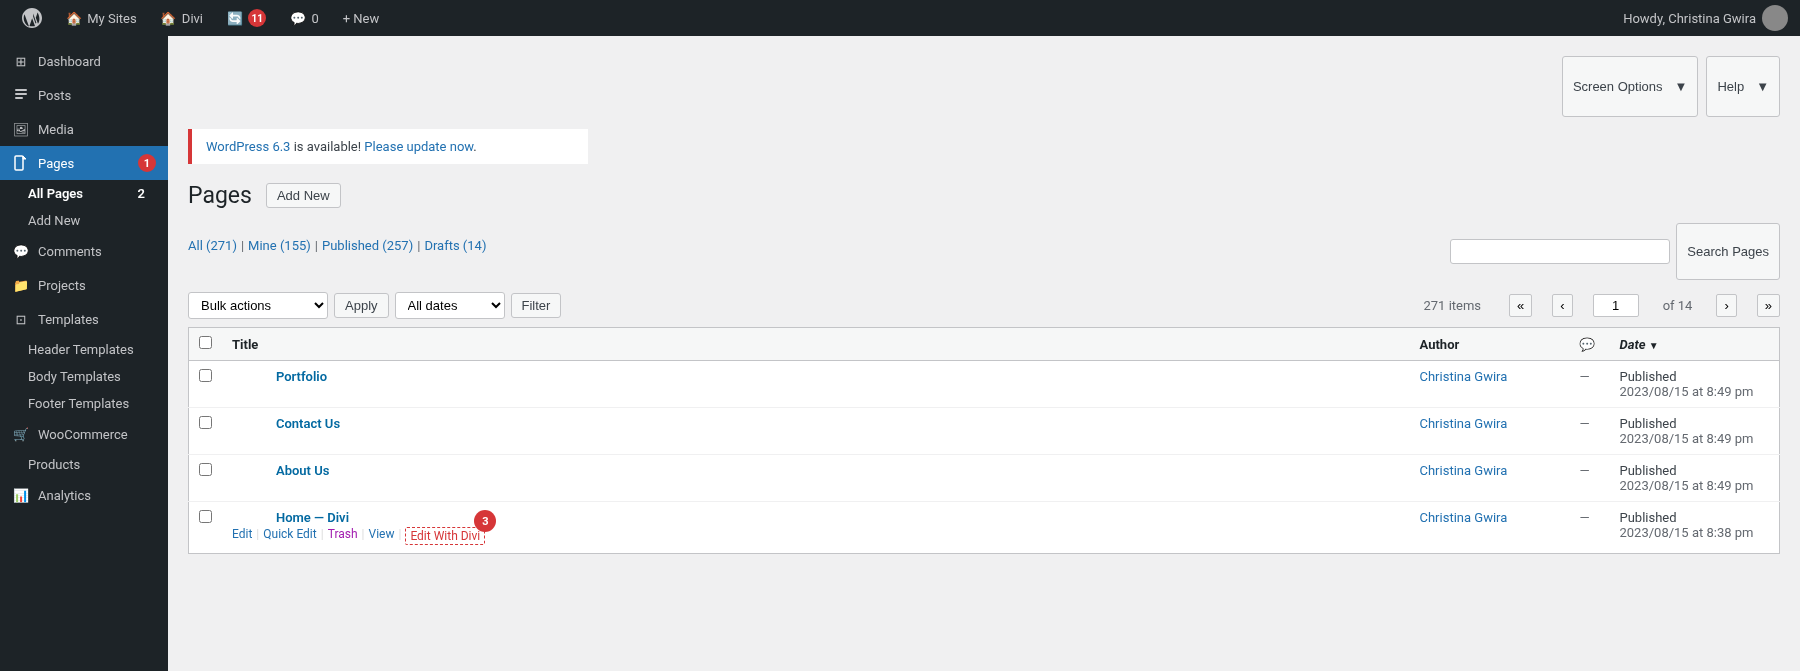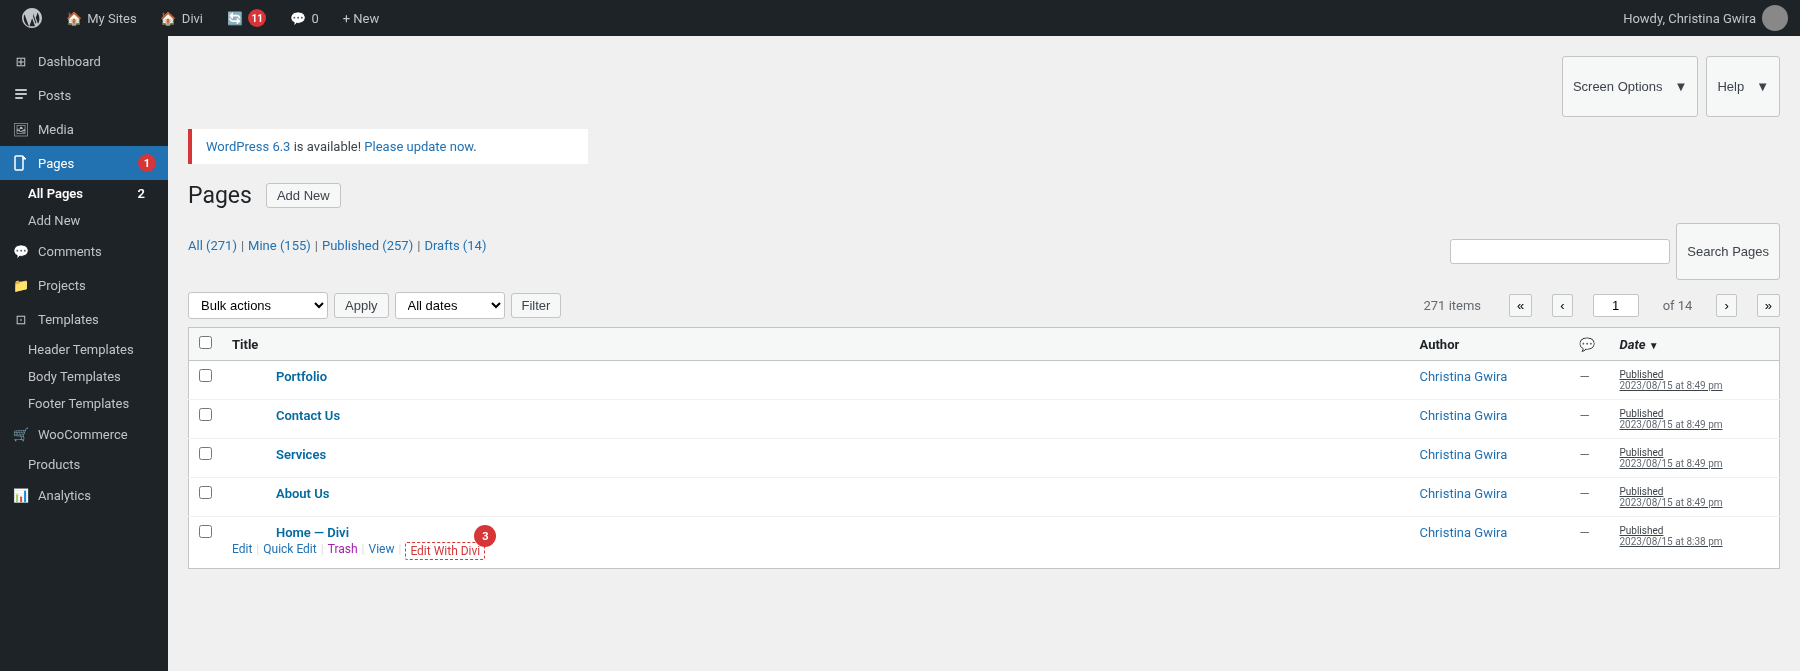--- a/index.html
+++ b/index.html
@@ -240,21 +240,21 @@
       font-size: 13px;
     }
     .pages-table tr:last-child td { border-bottom: none; }
     .row-title a { color: #0369a1; text-decoration: none; font-weight: 600; margin-left: 44px; }
     .row-actions { display: flex; gap: 4px; font-size: 12px; margin-top: 2px; }
     .row-actions a { color: #2271b1; text-decoration: none; }
     .row-actions .sep { color: #ddd; }
     .row-actions .trash a { color: #a21caf; }
     .row-actions .edit-divi { border: 1px dashed #d63638; padding: 1px 4px; border-radius: 2px; }
     .row-actions .edit-divi a { color: #d63638; }
-    .date-published { font-size: 10px; text-decoration: underline; }
+    .date-published { font-size: 13px; }
     .date-published .status { display: block; }
     .date-published .datestr { display: block; color: #646970; }
     .dash { color: #646970; }
 
     
     .step-badge {
       display: inline-flex;
       align-items: center;
       justify-content: center;
       width: 24px;
@@ -475,34 +475,20 @@
           <td><a href="#" style="color:#2271b1;text-decoration:none;">Christina Gwira</a></td>
           <td><span class="dash">—</span></td>
           <td>
             <div class="date-published">
               <span class="status">Published</span>
               <span class="datestr">2023/08/15 at 8:49 pm</span>
             </div>
           </td>
         </tr>
 
-        <tr>
-          <td><input type="checkbox" style=""></td>
-          <td>
-            <div class="row-title"><a href="#">Services</a></div>
-          </td>
-          <td><a href="#" style="color:#2271b1;text-decoration:none;">Christina Gwira</a></td>
-          <td><span class="dash">—</span></td>
-          <td>
-            <div class="date-published">
-              <span class="status">Published</span>
-              <span class="datestr">2023/08/15 at 8:49 pm</span>
-            </div>
-          </td>
-        </tr>
 
         <tr>
           <td><input type="checkbox" style=""></td>
           <td>
             <div class="row-title"><a href="#">About Us</a></div>
           </td>
           <td><a href="#" style="color:#2271b1;text-decoration:none;">Christina Gwira</a></td>
           <td><span class="dash">—</span></td>
           <td>
             <div class="date-published">

